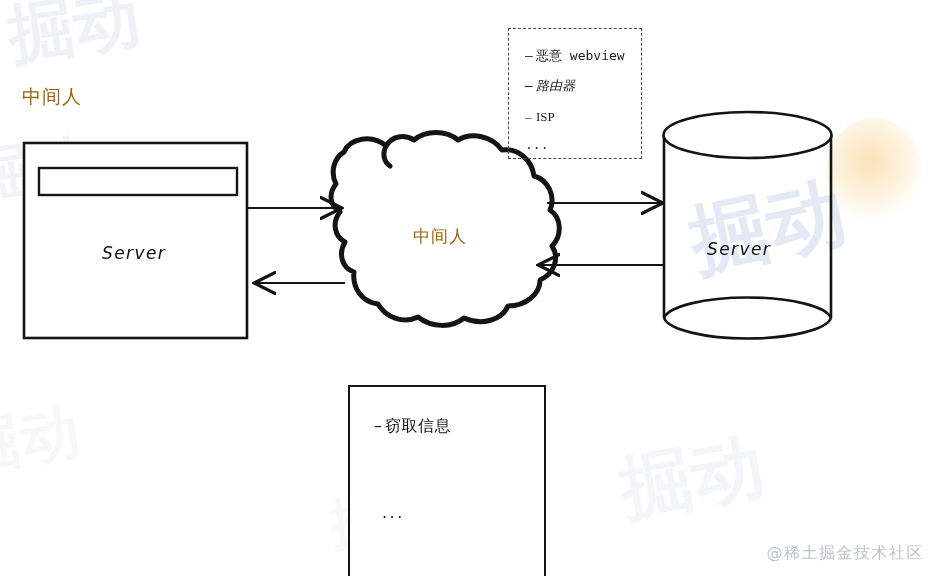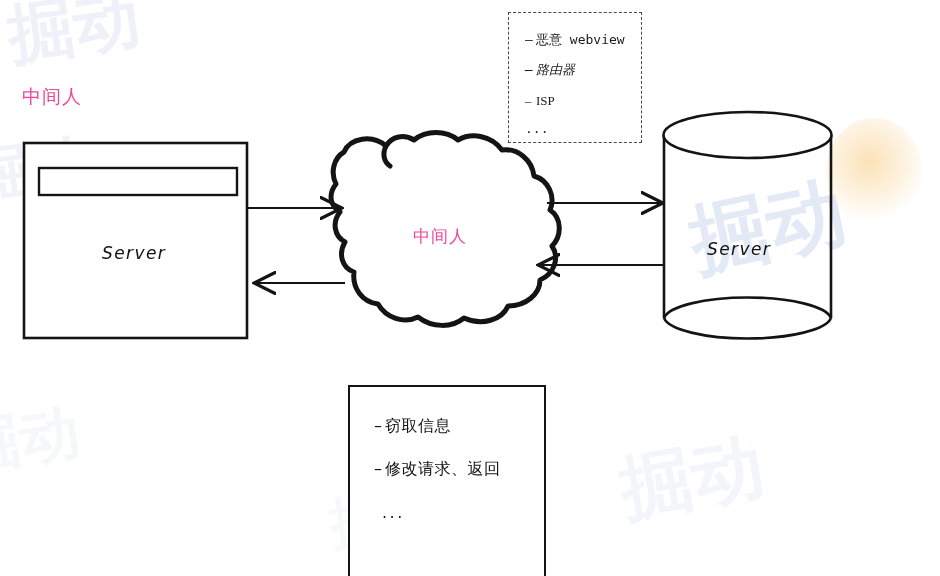--- a/index.html
+++ b/index.html
@@ -47,21 +47,21 @@
   
   #drawing {
     position: absolute;
     left: 0; top: 0;
     width: 940px; height: 576px;
   }
 
   
   .lbl {
     position: absolute;
-    color: #ec4899;
+    color: #a16207;
     white-space: nowrap;
     user-select: none;
   }
   .cjk {
     font-family: "DejaVu Sans", "Liberation Sans", sans-serif;
   }
   .mono {
     font-family: "DejaVu Sans Mono", "Liberation Mono", monospace;
   }
 
@@ -75,21 +75,21 @@
     letter-spacing: 1.4px;
     color: #111;
   }
   #browser-label { left: 102px; top: 243px; }
   #server-label  { left: 707px; top: 223px; margin-top: 16px; }
 
   
   #attacker-list {
     position: absolute;
     left: 508px;
-    top: 12px;
+    top: 28px;
     width: 134px;
     height: 131px;
     border: 1.6px dashed #4a4a4a;
     box-sizing: border-box;
   }
   #attacker-list .item {
     position: absolute;
     left: 16px;
     font-size: 13px;
     color: #1a1a1a;
@@ -211,18 +211,18 @@
 
   <div id="attacker-list">
     <div class="item i0 mono"><span class="dash">–</span><span>恶意 webview</span></div>
     <div class="item i1 mono"><span class="dash">–</span><span>路由器</span></div>
     <div class="item i2 mono"><span class="dash">–</span><span>ISP</span></div>
     <div class="item i3 mono">...</div>
   </div>
 
   <div id="consequences">
     <div class="item c0 cjk"><span class="dash">–</span><span>窃取信息</span></div>
-    <div class="item c1 cjk"><span class="dash">–</span><span>修改请求、返回</span></div>
     <div class="item c2 cjk">...</div>
   </div>
 
+  <div id="footer-wm" class="cjk">@稀土掘金技术社区</div>
 
 </div>
 
 </body></html>

